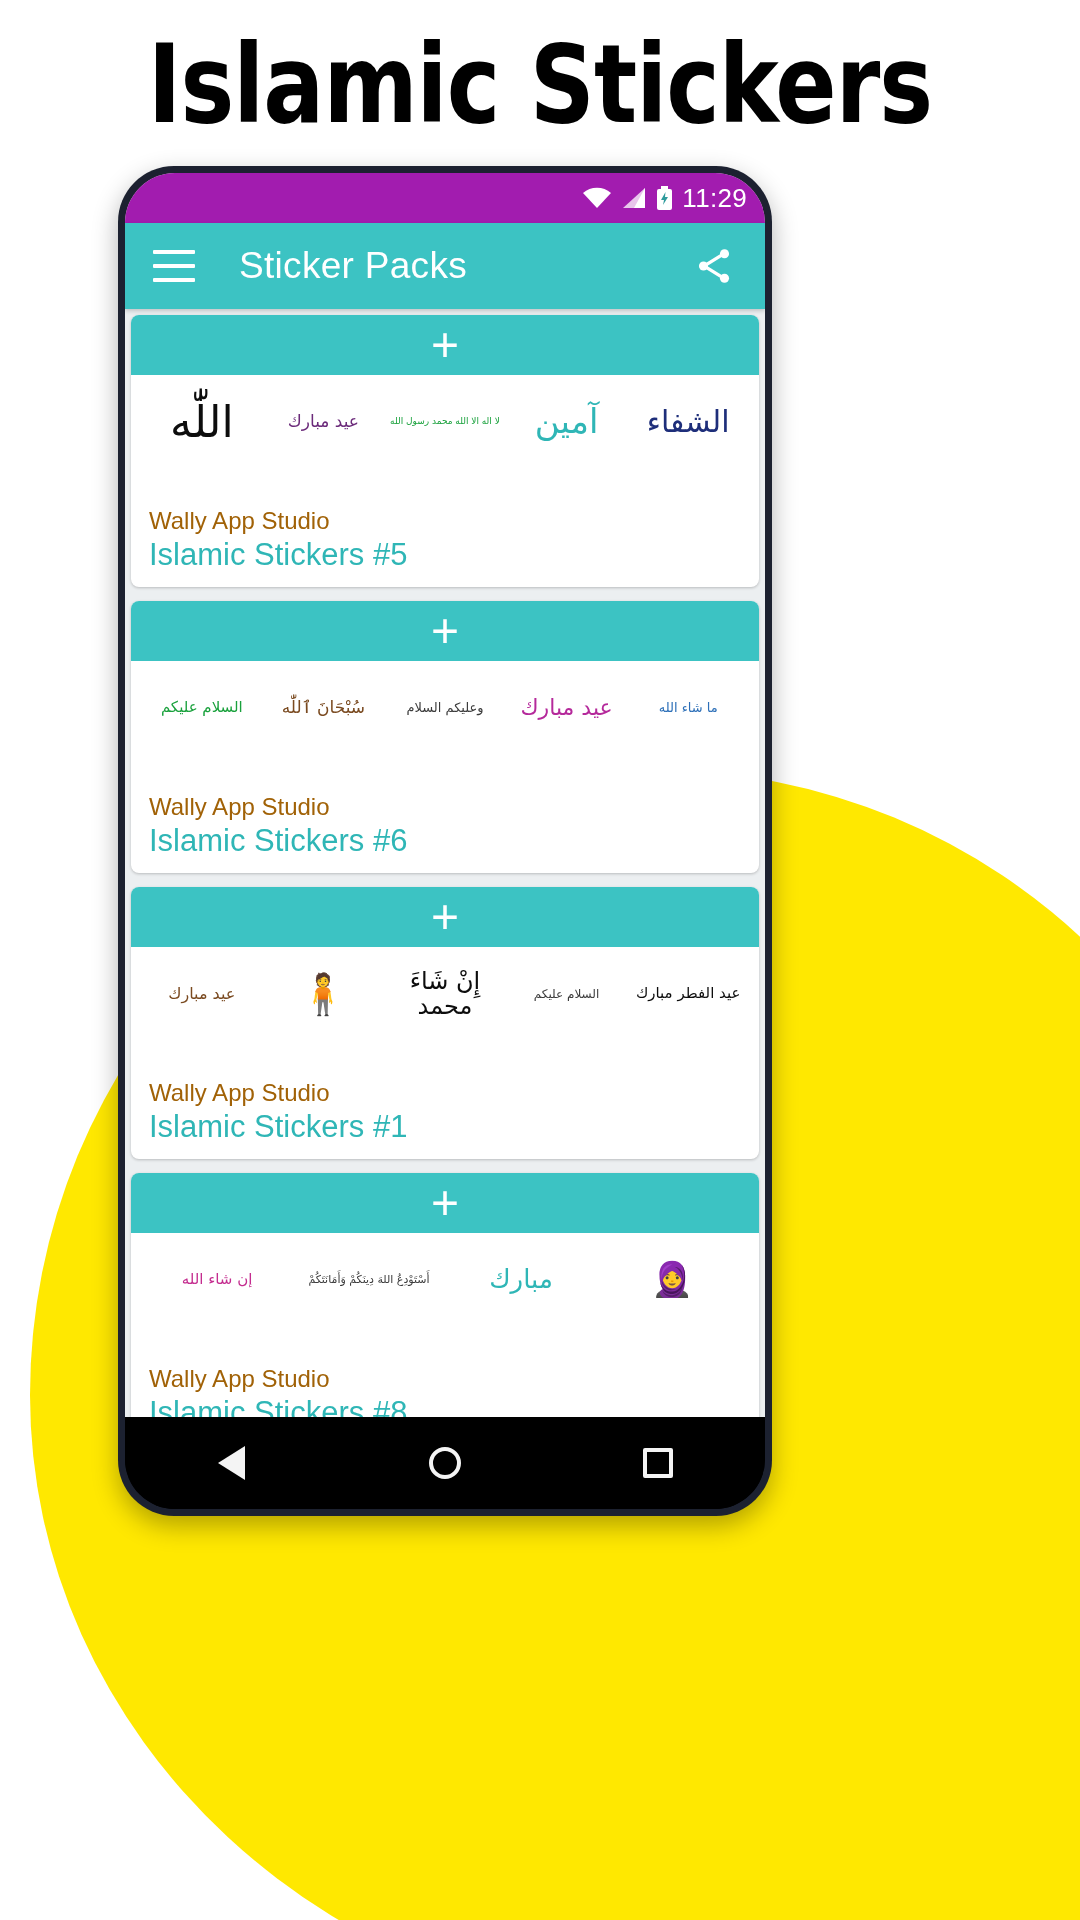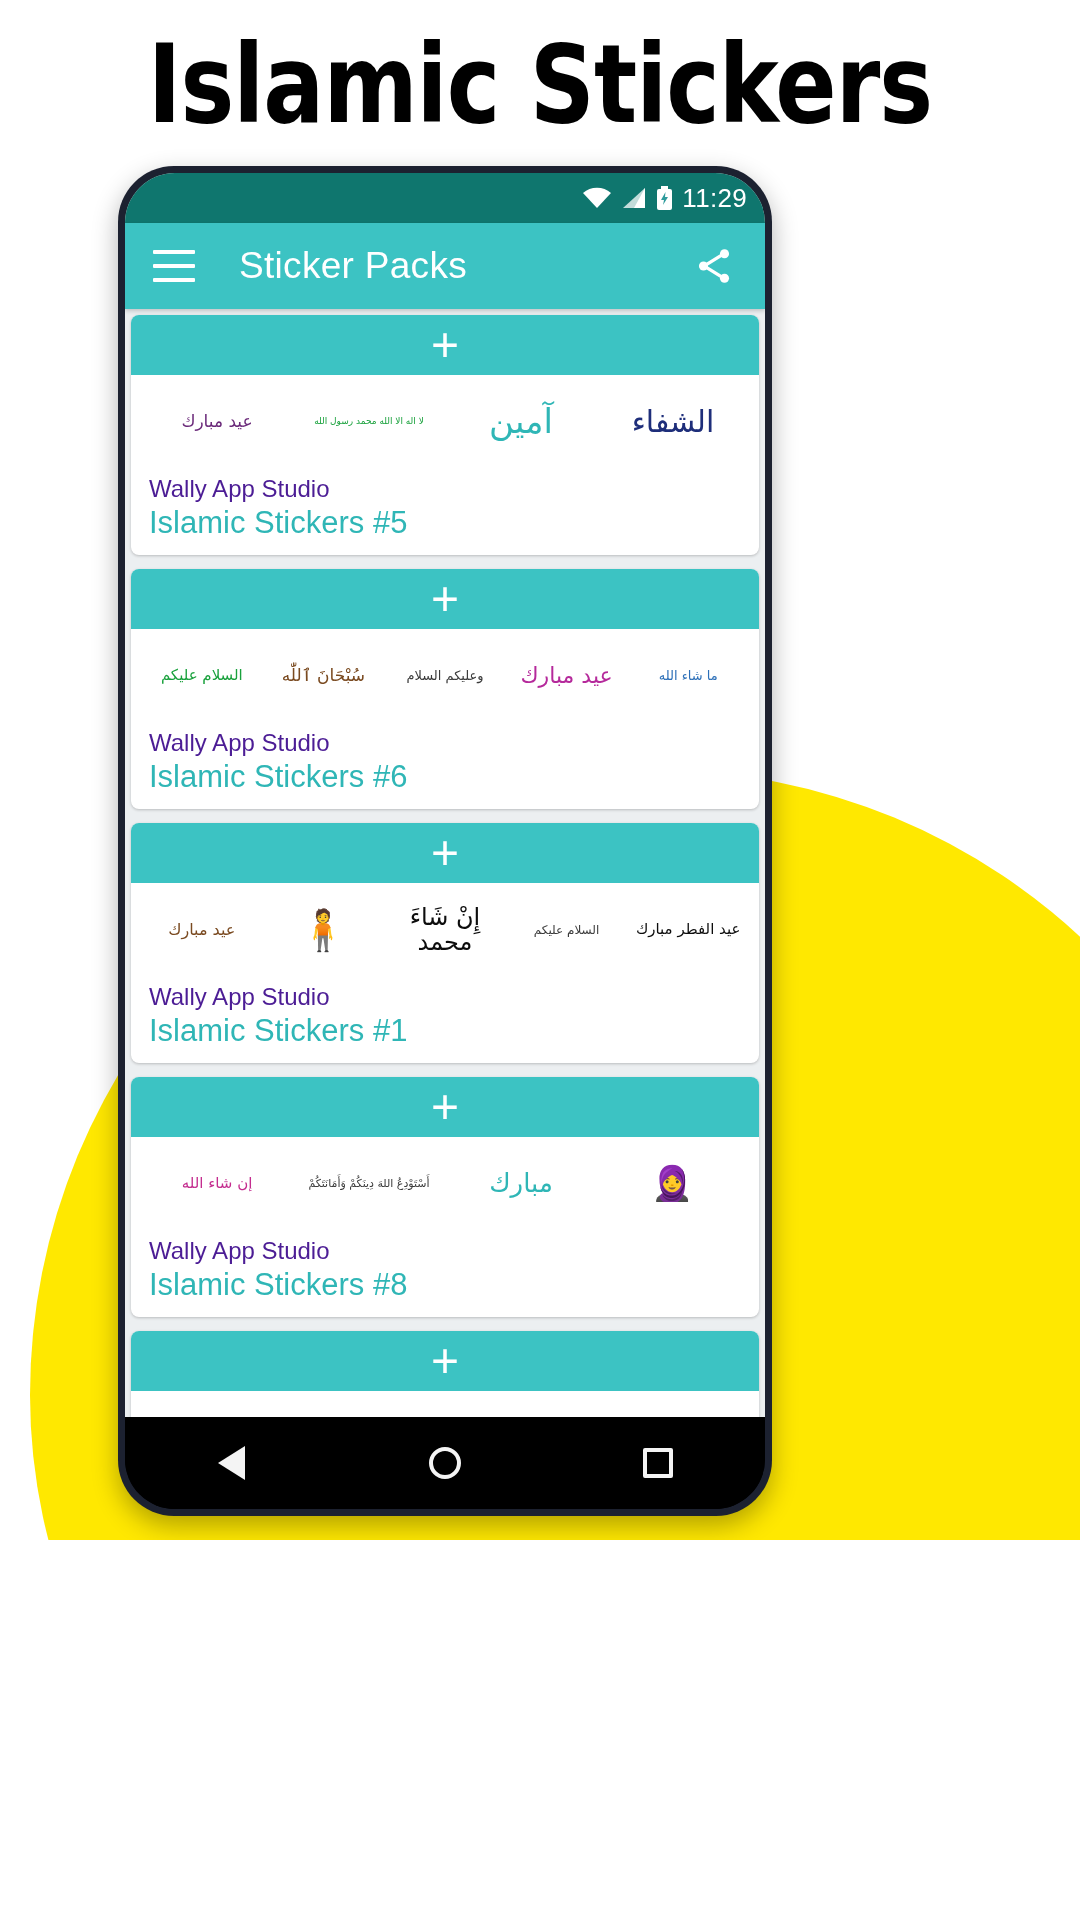--- a/index.html
+++ b/index.html
@@ -2,21 +2,21 @@
 <html><head>
 <meta charset="utf-8">
 <style>
   * { margin:0; padding:0; box-sizing:border-box; }
   html, body {
     width:1080px; height:1920px;
     background:#ffffff;
     font-family:"Liberation Sans", sans-serif;
     overflow:hidden;
   }
-  #root { position:relative; width:1080px; height:1540px; background:#fff; overflow:hidden; }
+  #root { position:relative; width:1080px; height:1920px; background:#fff; overflow:hidden; }
 
   
   .blob {
     position:absolute;
     left:30px; top:770px;
     width:1250px; height:1250px;
     background:#ffe800;
     border-radius:50% 50% 46% 54% / 50% 50% 50% 50%;
     z-index:0;
   }
@@ -63,21 +63,21 @@
     position:relative;
     flex:1;
     background:#eceff1;
     overflow:hidden;
     display:flex; flex-direction:column;
   }
 
   
   .statusbar {
     height:50px; flex:0 0 50px;
-    background:#0f766e;
+    background:#a21caf;
     display:flex; align-items:center; justify-content:flex-end;
     padding:0 18px;
     gap:9px;
   }
   .sb-time { color:#fff; font-size:26px; font-weight:500; letter-spacing:0.3px; }
   .icon-wifi { width:30px; height:22px; position:relative; }
   .icon-wifi svg, .icon-signal svg, .icon-batt svg { display:block; }
 
   
   .appbar {
@@ -118,21 +118,21 @@
   }
   .sticker {
     flex:1 1 0; height:84px;
     display:flex; align-items:center; justify-content:center;
     text-align:center;
     overflow:hidden;
     cursor:pointer;
   }
   .sticker span { display:block; line-height:1.05; }
   .ar { font-family:"DejaVu Sans", sans-serif; direction:rtl; }
-  .publisher { color:#4c1d95; font-size:24px; padding:8px 16px 0 18px; }
+  .publisher { color:#a16207; font-size:24px; padding:8px 16px 0 18px;margin-top:32px; }
   .packname  { color:#2fb6b6; font-size:31px; padding:2px 18px 14px 18px; }
 
   
   .navbar {
     height:92px; flex:0 0 92px;
     background:#000;
     display:flex; align-items:center; justify-content:space-around;
   }
   .nav-btn { width:90px; height:92px; display:flex; align-items:center; justify-content:center; cursor:pointer; }
   .tri { width:0; height:0; border-top:17px solid transparent; border-bottom:17px solid transparent; border-right:27px solid #f4f4f4; }
@@ -198,20 +198,23 @@
           </div>
         </div>
 
         <div class="list" id="pack-list">
             <div class="card">
               <div class="card-head">
                 <span class="plus">+</span>
               </div>
               <div class="stickers">
                 <div class="sticker">
+                  <span class="ar s-black" style="font-size: 44px;">اللّٰه</span>
+                </div>
+                <div class="sticker">
                   <span class="ar s-purple" style="font-size: 17px;">عيد مبارك</span>
                 </div>
                 <div class="sticker">
                   <span class="ar s-green" style="font-size: 9px;">لا اله الا الله محمد رسول الله</span>
                 </div>
                 <div class="sticker">
                   <span class="ar s-teal" style="font-size: 34px;">آمين</span>
                 </div>
                 <div class="sticker">
                   <span class="ar s-navy" style="font-size: 30px;">الشفاء</span>

